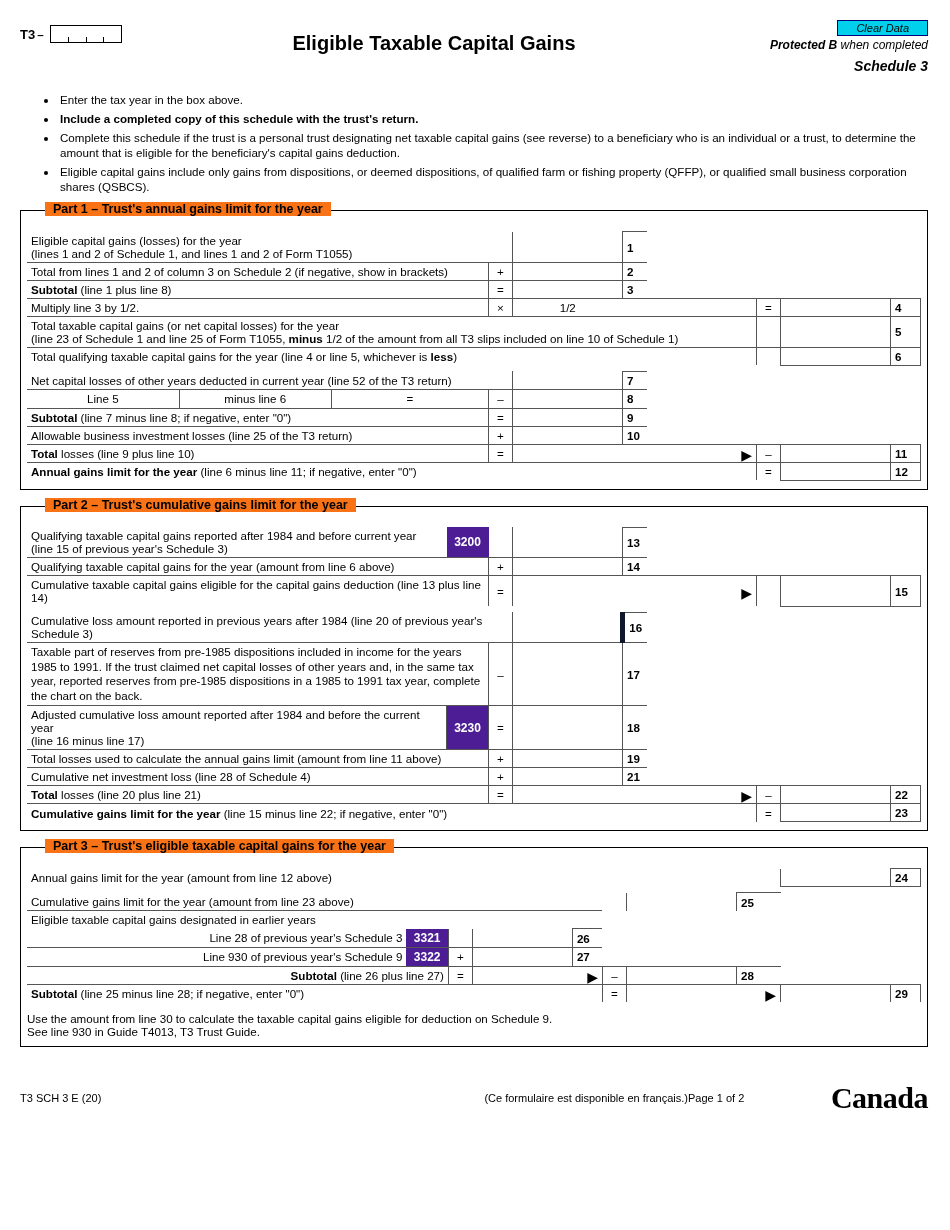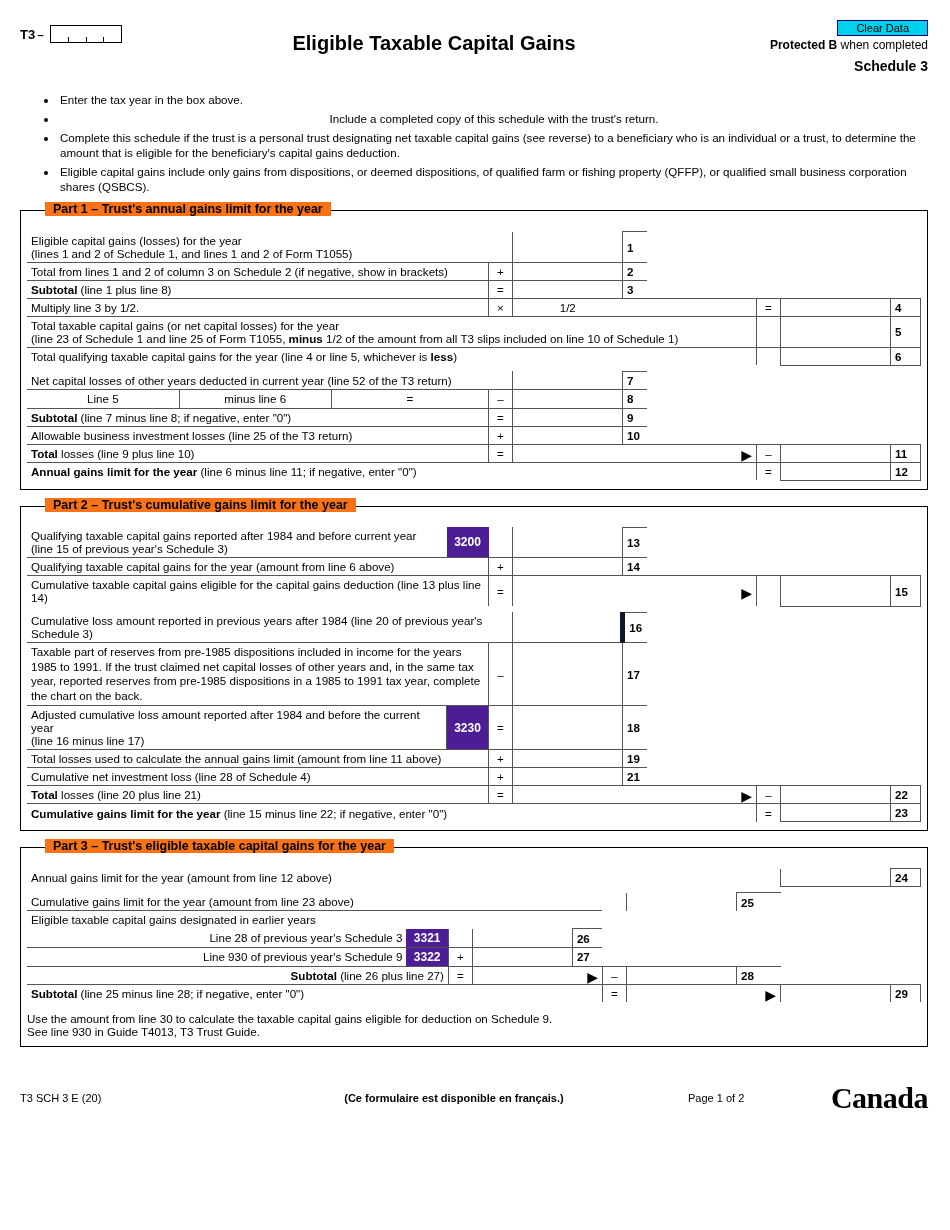--- a/index.html
+++ b/index.html
@@ -4,41 +4,41 @@
 <style>
   body { font-family: Helvetica, Arial, sans-serif; font-size: 11.6px; color: #000; margin: 0; padding: 20px 20px 10px 20px; width: 908px; }
   .top-row { display: flex; align-items: flex-start; }
   .top-left { width: 120px; display:flex; align-items:center; margin-top:5px;}
   .t3-code { font-size: 13px; font-weight: bold; }
   .year-box { display:inline-block; border:1px solid #000; height:16px; width:70px; margin-left:4px; vertical-align:middle; position:relative;}
   .year-box .tick { position:absolute; bottom:0; width:1px; height:5px; background:#000;}
   .year-box .t1{left:17px;} .year-box .t2{left:35px;} .year-box .t3{left:52px;}
   .title-block { flex:1; text-align:center; }
   .main-title { font-size: 20px; font-weight: bold; margin-top: 12px;}
-  .top-right { width: 200px; text-align:right; font-size:12px;}
+  .top-right { width: 200px; text-align:right; font-size:12px;font-style:italic;}
   .clear-btn { background:#00d0eb; border:1.5px solid #000080; padding:1px 18px; display:inline-block; font-size:11px; cursor:pointer; margin-bottom:2px;}
   .sched-title { font-size:14px; font-weight:bold; margin-top:6px;}
   .instructions { margin: 18px 0 10px 28px; }
   .instructions li { margin-bottom: 4px; padding-left:2px; line-height:1.3;}
   .instructions ul { padding-left: 10px; margin:0;}
   .section { border:1px solid #000; margin-top:16px; padding: 20px 6px 8px 6px; position:relative;}
   .section-title { position:absolute; top:-9px; left:24px; background:#f97316; padding:0 8px; font-weight:bold; font-size:12.5px;}
   table.grid { width:100%; border-collapse:collapse; table-layout:fixed;}
   table.grid td { padding:2px 4px; vertical-align:middle; height:18px; box-sizing:border-box;}
   td.desc { border-top:1px solid #555; }
   td.op   { border-top:1px solid #555; border-left:1px solid #555; text-align:center; width:24px;}
   td.amt  { border-top:1px solid #555; border-left:1px solid #555; width:110px;}
   td.ln   { border-top:1px solid #555; border-left:1px solid #555; width:34px; font-weight:bold; text-align:left; padding-left:8px;}
   td.blank{ border-top:1px solid #555; }
   td.nob  { } 
   td.rb   { border-right:1px solid #555;}
   td.bb   { border-bottom:1px solid #555;}
   .blackcode { background:#4c1d95; color:#fff; font-weight:bold; text-align:center; padding:1px 3px; font-size:12px;}
   .arrow { font-size:14px; line-height:0; vertical-align:middle;}
-  .bold { font-weight:normal;text-align:center;}
+  .bold { font-weight:bold;}
   .footer { display:flex; align-items:center; margin-top:34px; font-size:11px;}
   .canada-wm { font-family: serif; font-size:30px; font-weight:bold; letter-spacing:-0.5px;}
 </style>
 </head>
 <body>
 
 <div class="top-row">
   <div class="top-left">
     <span class="t3-code">T3</span>
     <span style="font-weight:bold;margin:0 2px;">–</span>
@@ -411,18 +411,18 @@
       <td class="ln rb">29</td>
     </tr>
   </tbody>
     </table>
   <div style="margin-top:10px;">Use the amount from line 30 to calculate the taxable capital gains eligible for deduction on Schedule 9.</div>
   <div>See line 930 in Guide T4013, T3 Trust Guide.</div>
 </div>
 
 <div class="footer">
   <div style="width:200px;">T3 SCH 3 E (20)</div>
-  <div style="flex:1;text-align:center;font-weight:bold;">(Ce formulaire est disponible en français.)</div>
+  <div style="flex:1;text-align:right;">(Ce formulaire est disponible en français.)</div>
   <div style="width:110px;">Page 1 of 2</div>
   <div style="width:130px;text-align:right;">
     <span class="canada-wm">Canada</span>
   </div>
 </div>
 
 </body></html>

